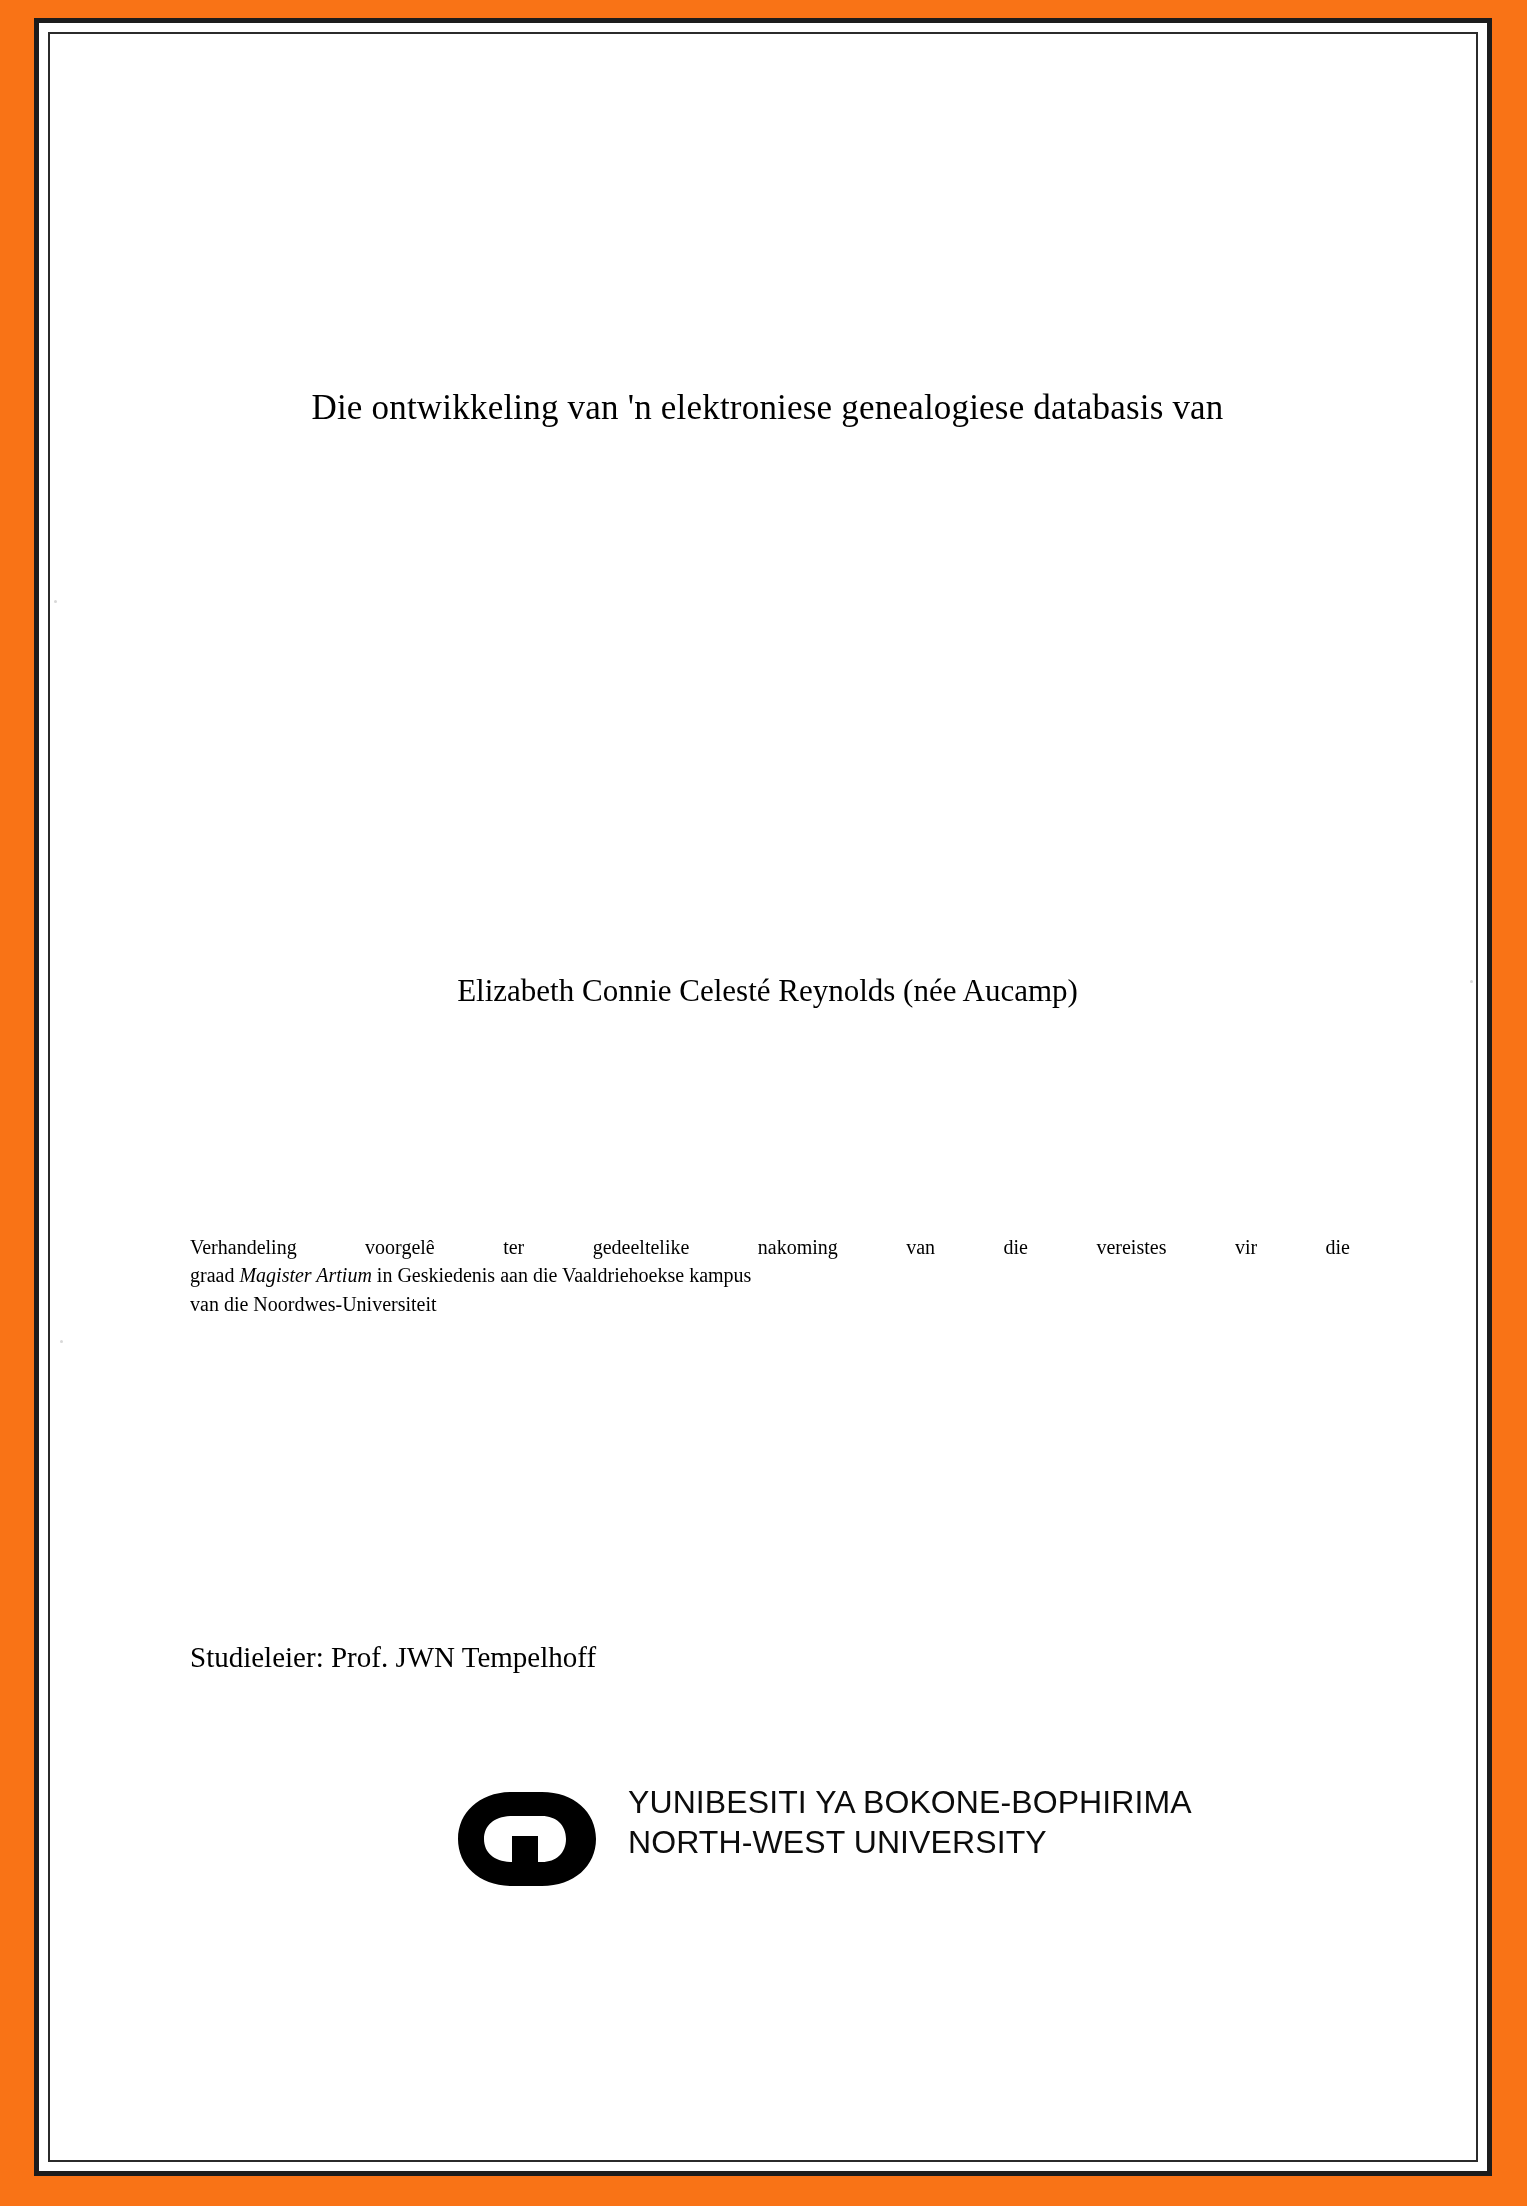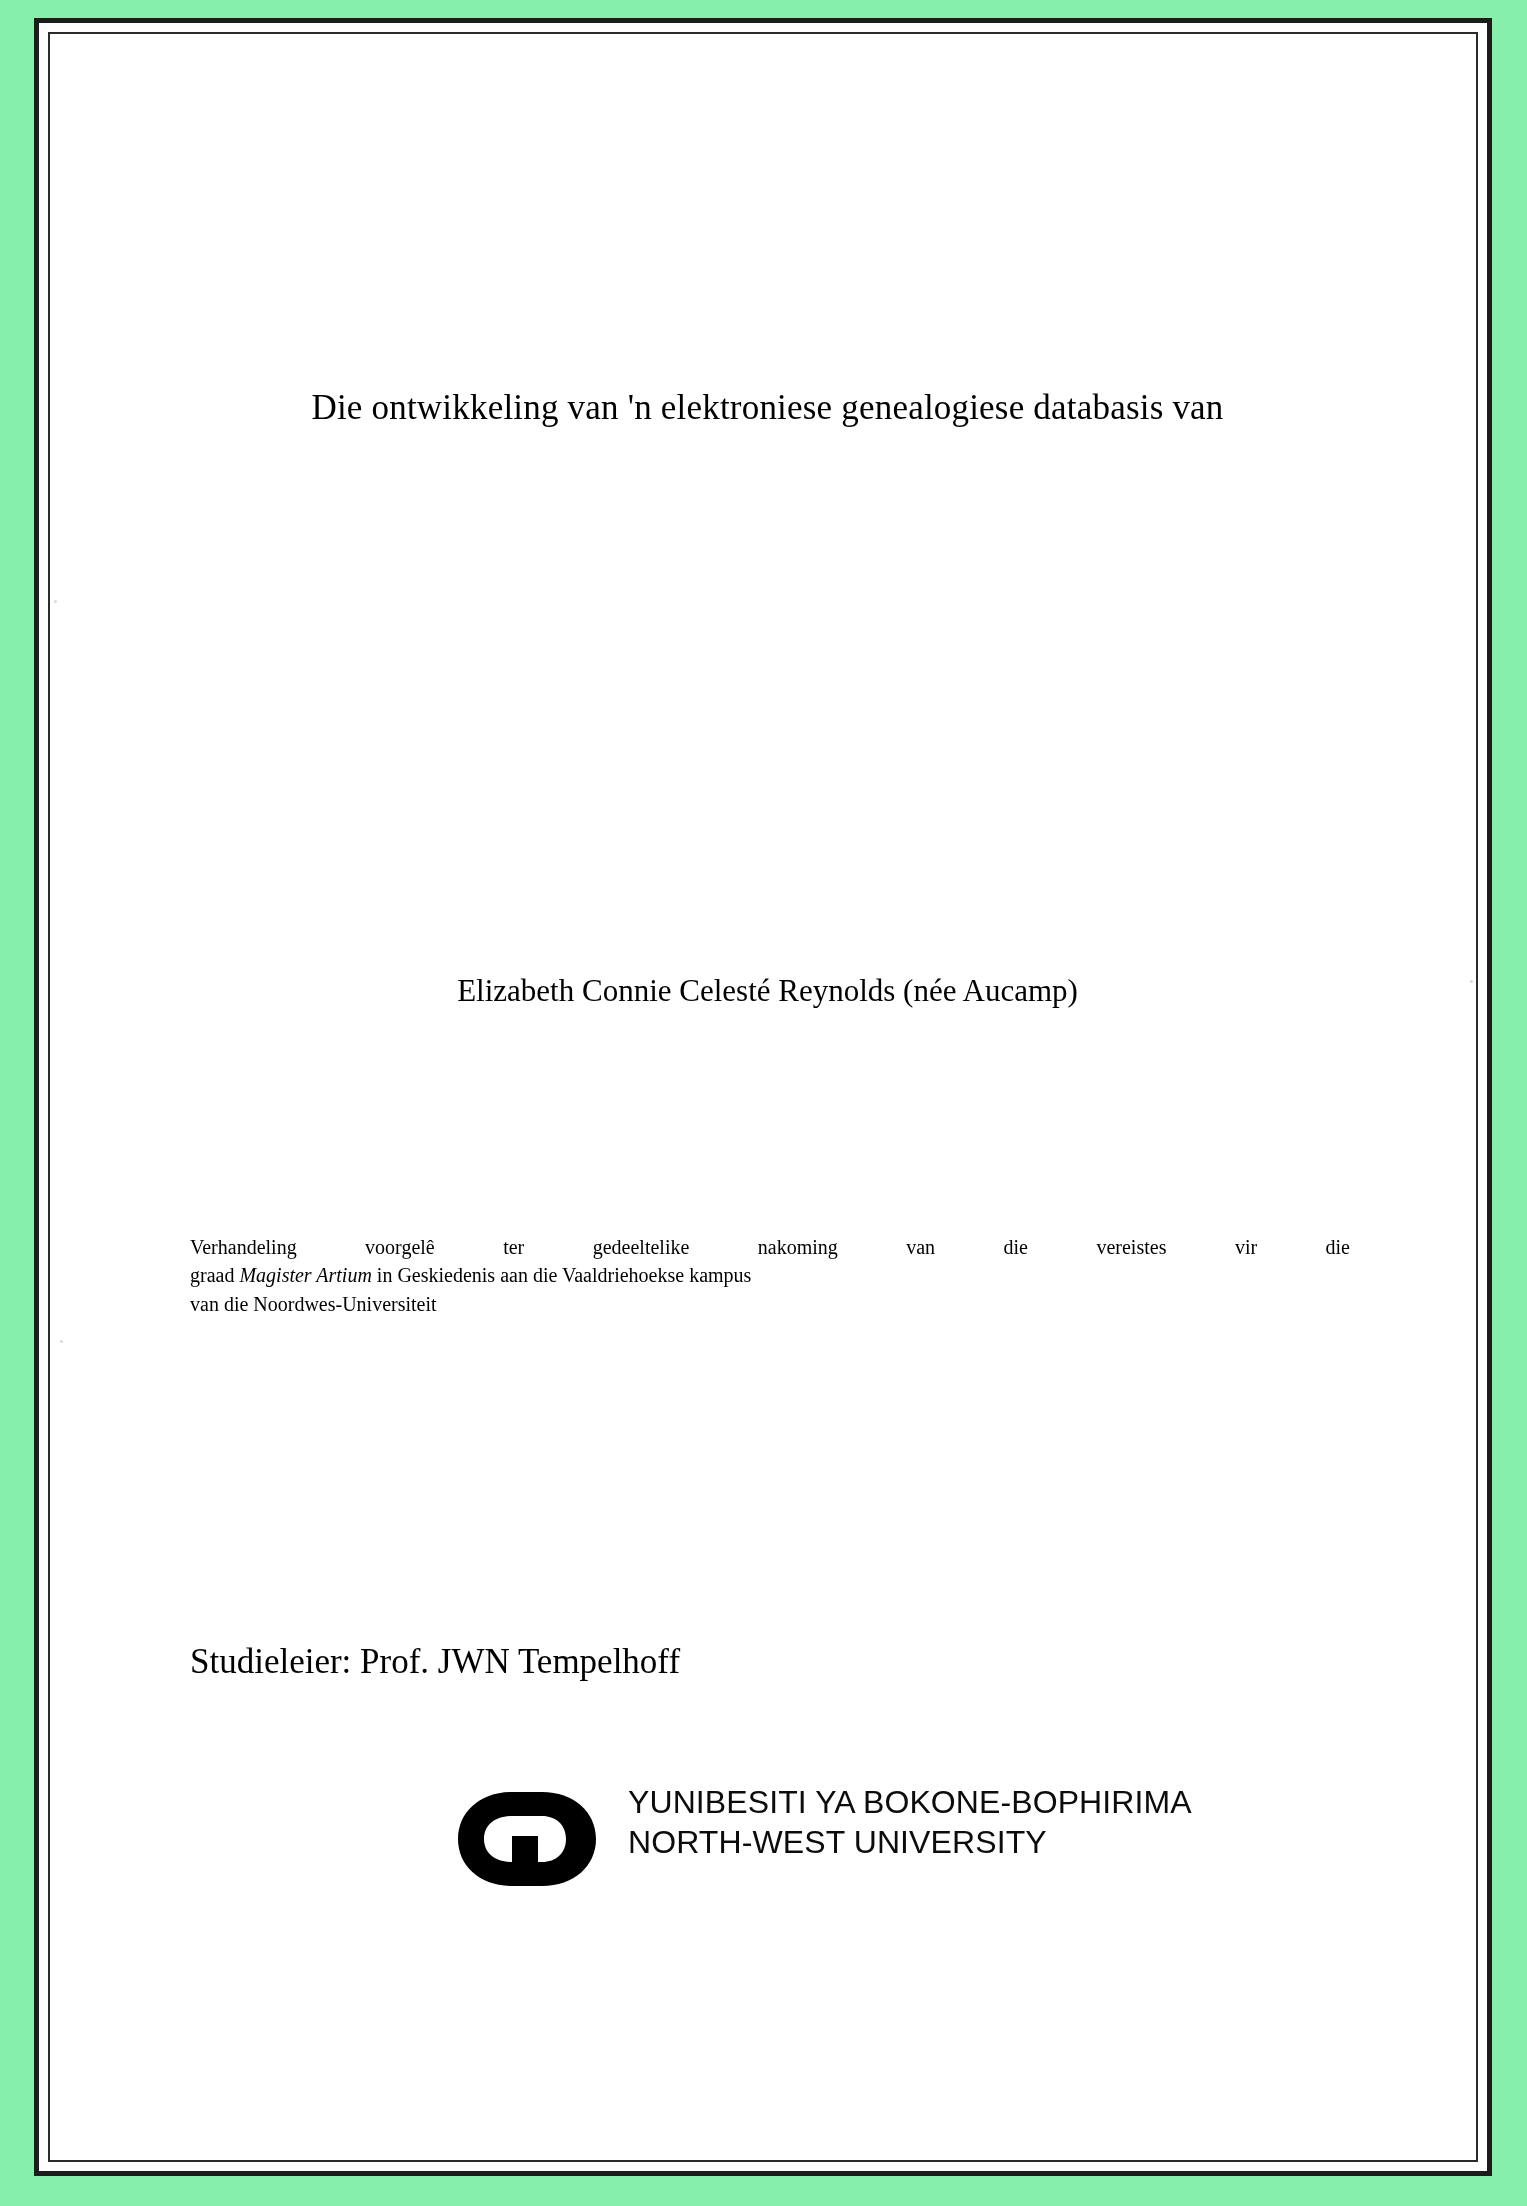--- a/index.html
+++ b/index.html
@@ -12,21 +12,21 @@
     height: 2206px;
     font-family: "Liberation Serif", serif;
     color: #000000;
     overflow: hidden;
   }
 
   .page {
     position: relative;
     width: 1527px;
     height: 2206px;
-    background: #86efac;
+    background: #f97316;
   }
 
   
   .scan-frame {
     position: absolute;
     left: 34px;
     top: 18px;
     width: 1458px;
     height: 2158px;
     border: 5px solid #1c1c1c;
@@ -99,21 +99,21 @@
   }
   .statement i {
     font-style: italic;
   }
 
   .supervisor {
     position: absolute;
     left: 40px;
     top: 1620px;
     width: 1000px;
-    font-size: 35px;
+    font-size: 29px;
     line-height: 1.35;
   }
 
   .logo-wrap {
     position: absolute;
     left: 300px;
     top: 1760px;
     width: 700px;
     height: 130px;
   }

